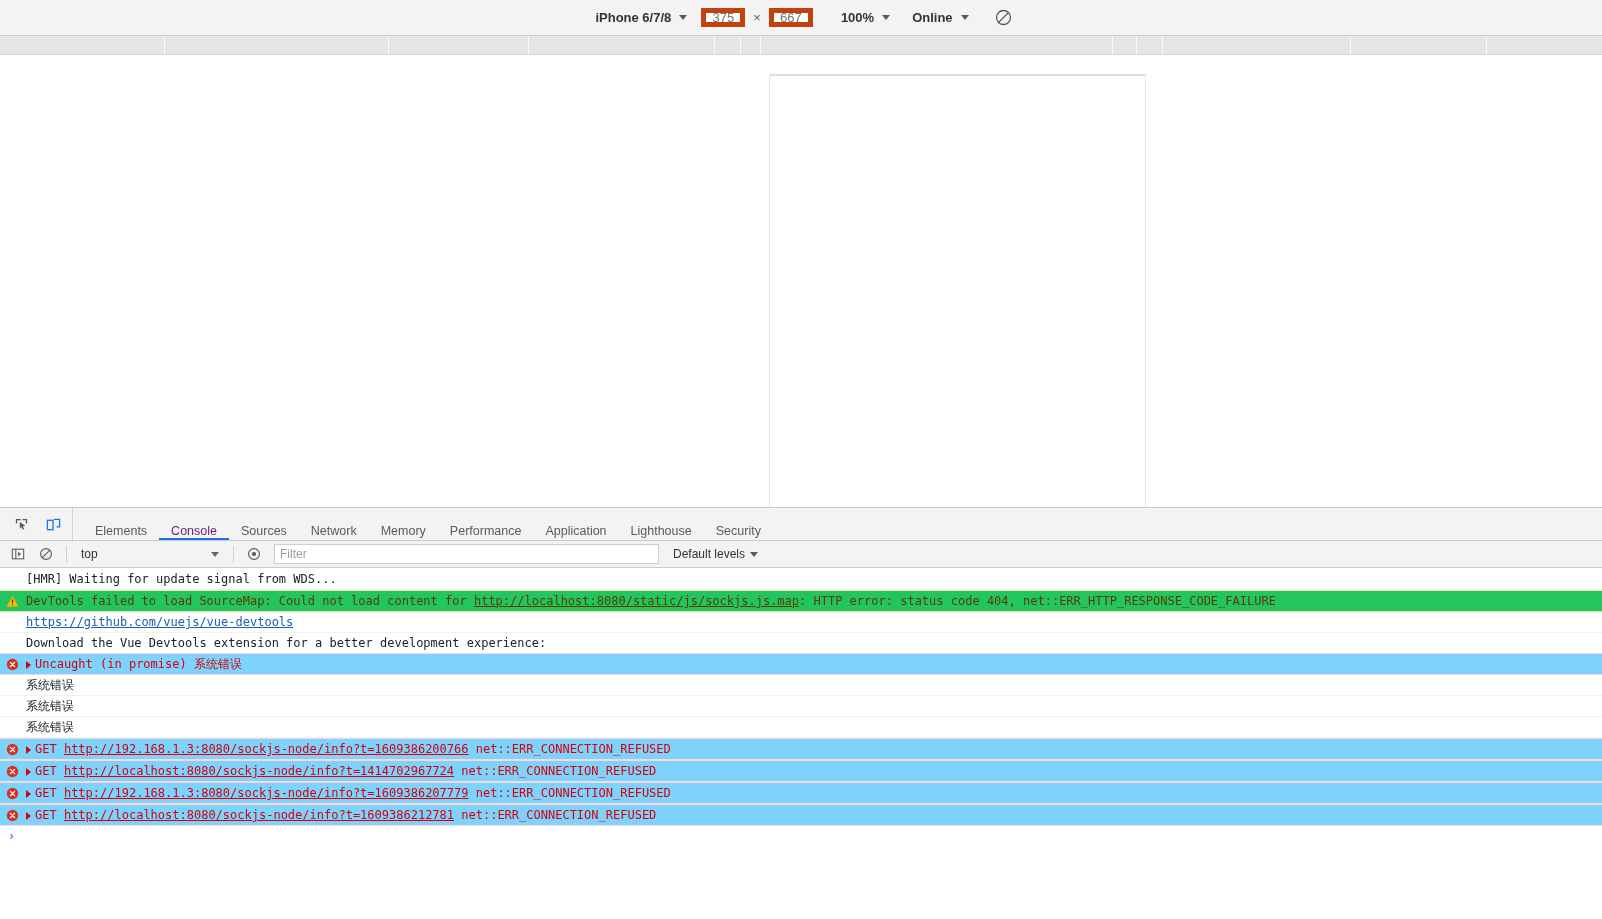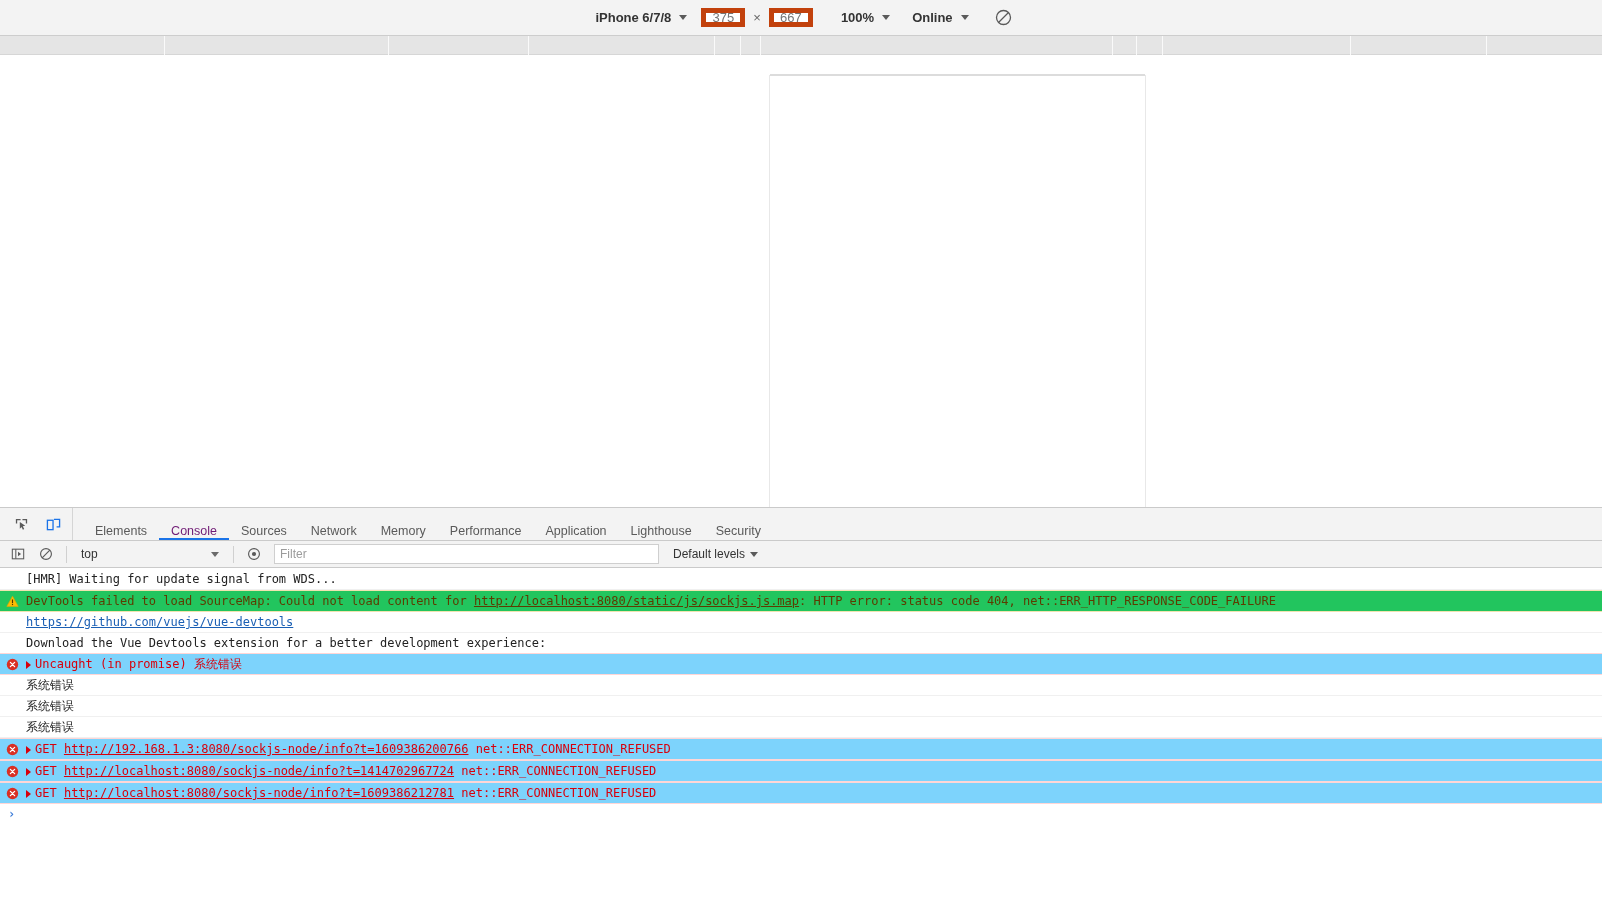--- a/index.html
+++ b/index.html
@@ -474,17 +474,21 @@
             <circle cx="8" cy="8" r="7" fill="#d93025"></circle>
             <path d="M5.4 5.4 L10.6 10.6 M10.6 5.4 L5.4 10.6" stroke="#fff" stroke-width="1.6" stroke-linecap="round"></path>
           </svg></span><span class="disclosure"></span><span>GET </span><a class="link">http://192.168.1.3:8080/sockjs-node/info?t=1609386200766</a><span> net::ERR_CONNECTION_REFUSED</span></div>
       <div class="msg error"><span class="msg-icon"><svg width="13" height="13" viewBox="0 0 16 16">
             <circle cx="8" cy="8" r="7" fill="#d93025"></circle>
             <path d="M5.4 5.4 L10.6 10.6 M10.6 5.4 L5.4 10.6" stroke="#fff" stroke-width="1.6" stroke-linecap="round"></path>
           </svg></span><span class="disclosure"></span><span>GET </span><a class="link">http://localhost:8080/sockjs-node/info?t=1414702967724</a><span> net::ERR_CONNECTION_REFUSED</span></div>
       <div class="msg error"><span class="msg-icon"><svg width="13" height="13" viewBox="0 0 16 16">
             <circle cx="8" cy="8" r="7" fill="#d93025"></circle>
             <path d="M5.4 5.4 L10.6 10.6 M10.6 5.4 L5.4 10.6" stroke="#fff" stroke-width="1.6" stroke-linecap="round"></path>
+          </svg></span><span class="disclosure"></span><span>GET </span><a class="link">http://192.168.1.3:8080/sockjs-node/info?t=1609386207779</a><span> net::ERR_CONNECTION_REFUSED</span></div>
+      <div class="msg error"><span class="msg-icon"><svg width="13" height="13" viewBox="0 0 16 16">
+            <circle cx="8" cy="8" r="7" fill="#d93025"></circle>
+            <path d="M5.4 5.4 L10.6 10.6 M10.6 5.4 L5.4 10.6" stroke="#fff" stroke-width="1.6" stroke-linecap="round"></path>
           </svg></span><span class="disclosure"></span><span>GET </span><a class="link">http://localhost:8080/sockjs-node/info?t=1609386212781</a><span> net::ERR_CONNECTION_REFUSED</span></div>
       <div class="prompt-row"><span class="prompt-caret">›</span></div>
     </div>
 
 </div>
 
 </body></html>

